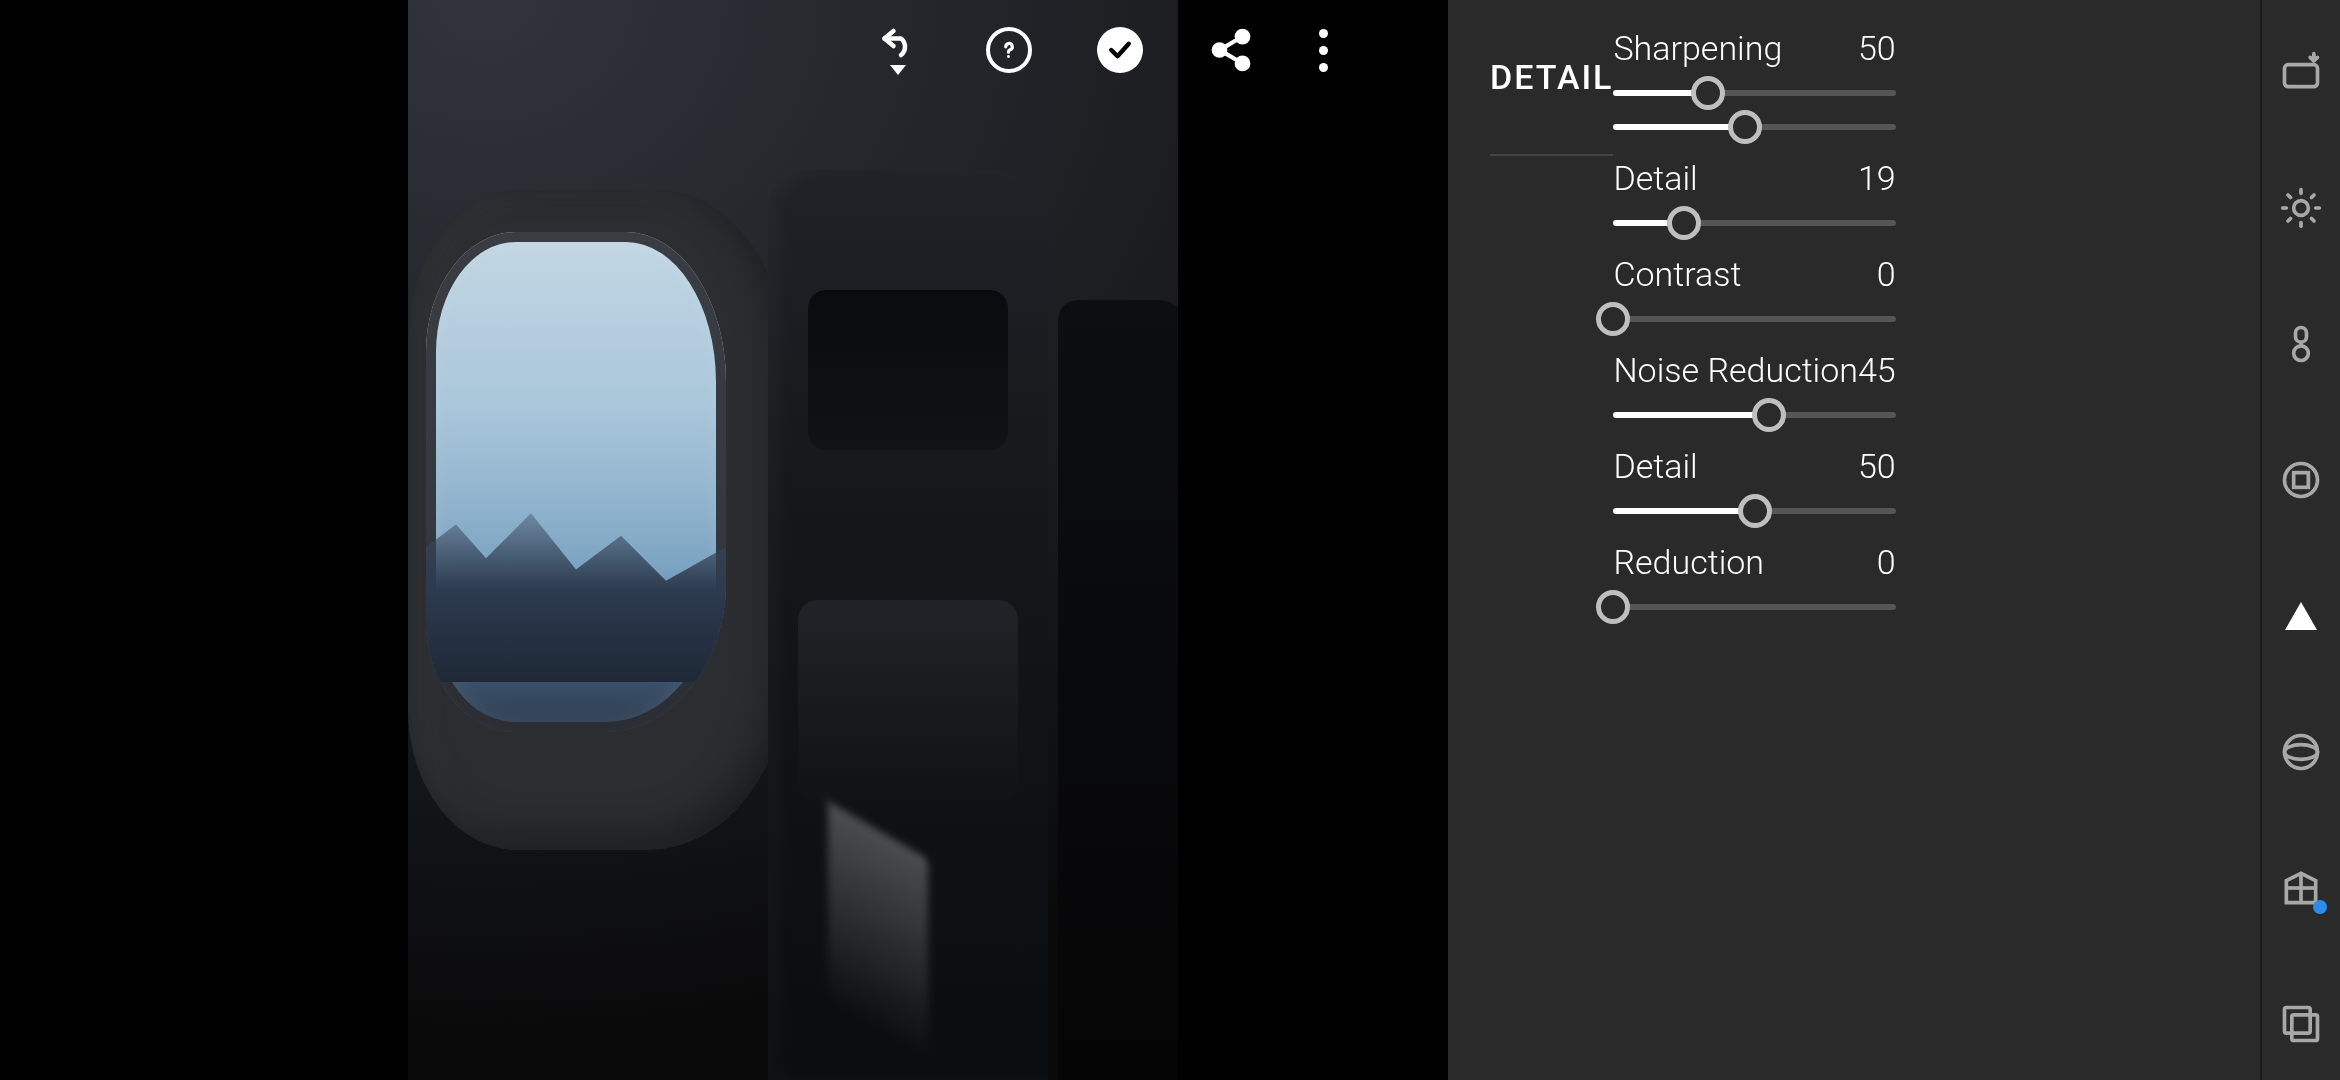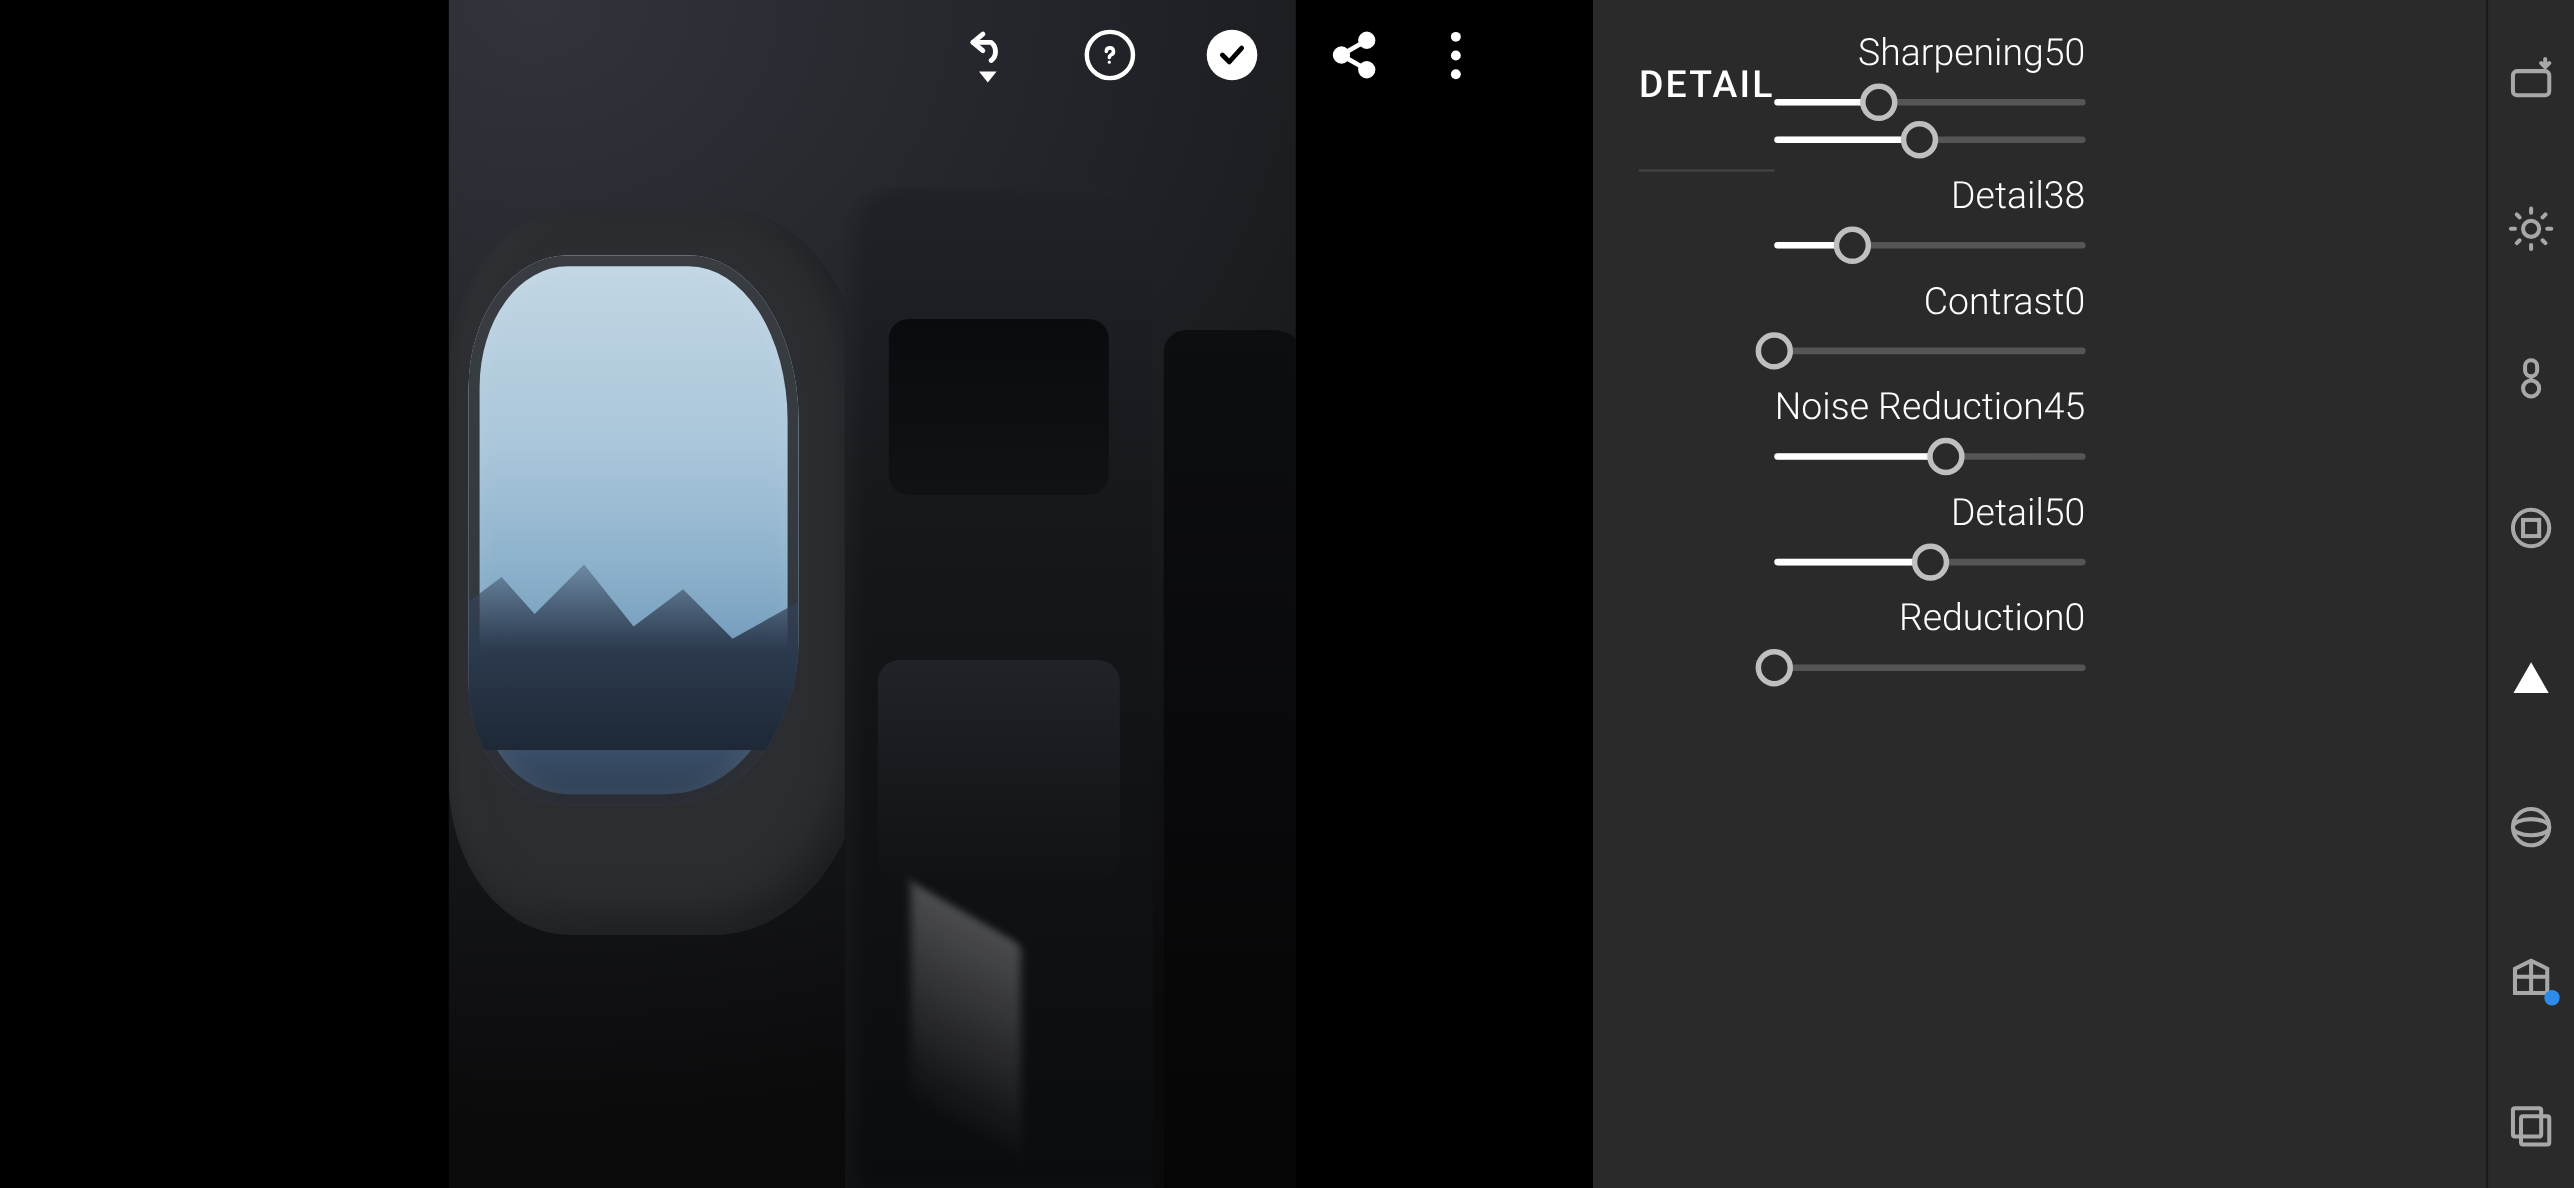--- a/index.html
+++ b/index.html
@@ -168,21 +168,21 @@
     display: flex;
     align-items: center;
     border-bottom: 2px solid #444;
     font-size: 34px;
     font-weight: 500;
     letter-spacing: 2px;
     color: #fff;
   }
 
   .slider-group { margin-top: 28px; }
-  .slider-row { display: flex; justify-content: flex-end; align-items: baseline; }
+  .slider-row { display: flex; justify-content: space-between; align-items: baseline; }
   .slider-label { font-size: 34px; font-weight: 300; color: #fff; }
   .slider-value { font-size: 34px; font-weight: 300; color: #fff; }
   .slider-track {
     position: relative;
     height: 6px;
     background: #555;
     margin-top: 22px;
     border-radius: 3px;
     cursor: pointer;
   }
@@ -311,21 +311,21 @@
         </div>
         <div class="slider-group">
           <div class="slider-track">
             <div class="slider-fill" style="width:46.666666666666664%"></div>
             <div class="slider-thumb" style="left:46.666666666666664%"></div>
           </div>
         </div>
         <div class="slider-group">
           <div class="slider-row">
             <span class="slider-label">Detail</span>
-            <span class="slider-value">38</span>
+            <span class="slider-value">19</span>
           </div>
           <div class="slider-track">
             <div class="slider-fill" style="width:25%"></div>
             <div class="slider-thumb" style="left:25%"></div>
           </div>
         </div>
         <div class="slider-group">
           <div class="slider-row">
             <span class="slider-label">Contrast</span>
             <span class="slider-value">0</span>

